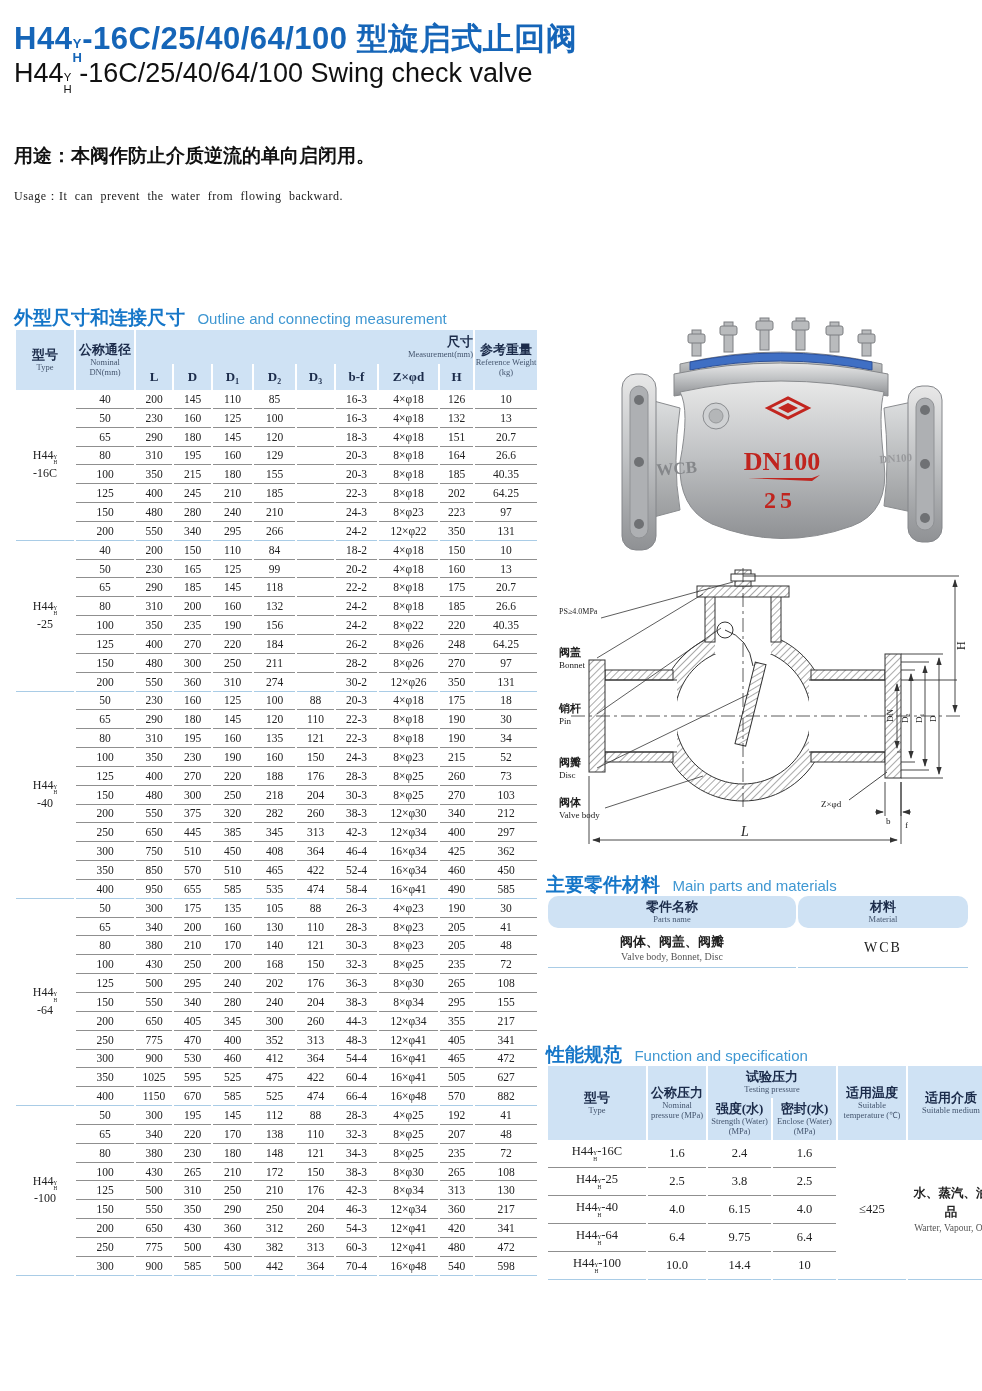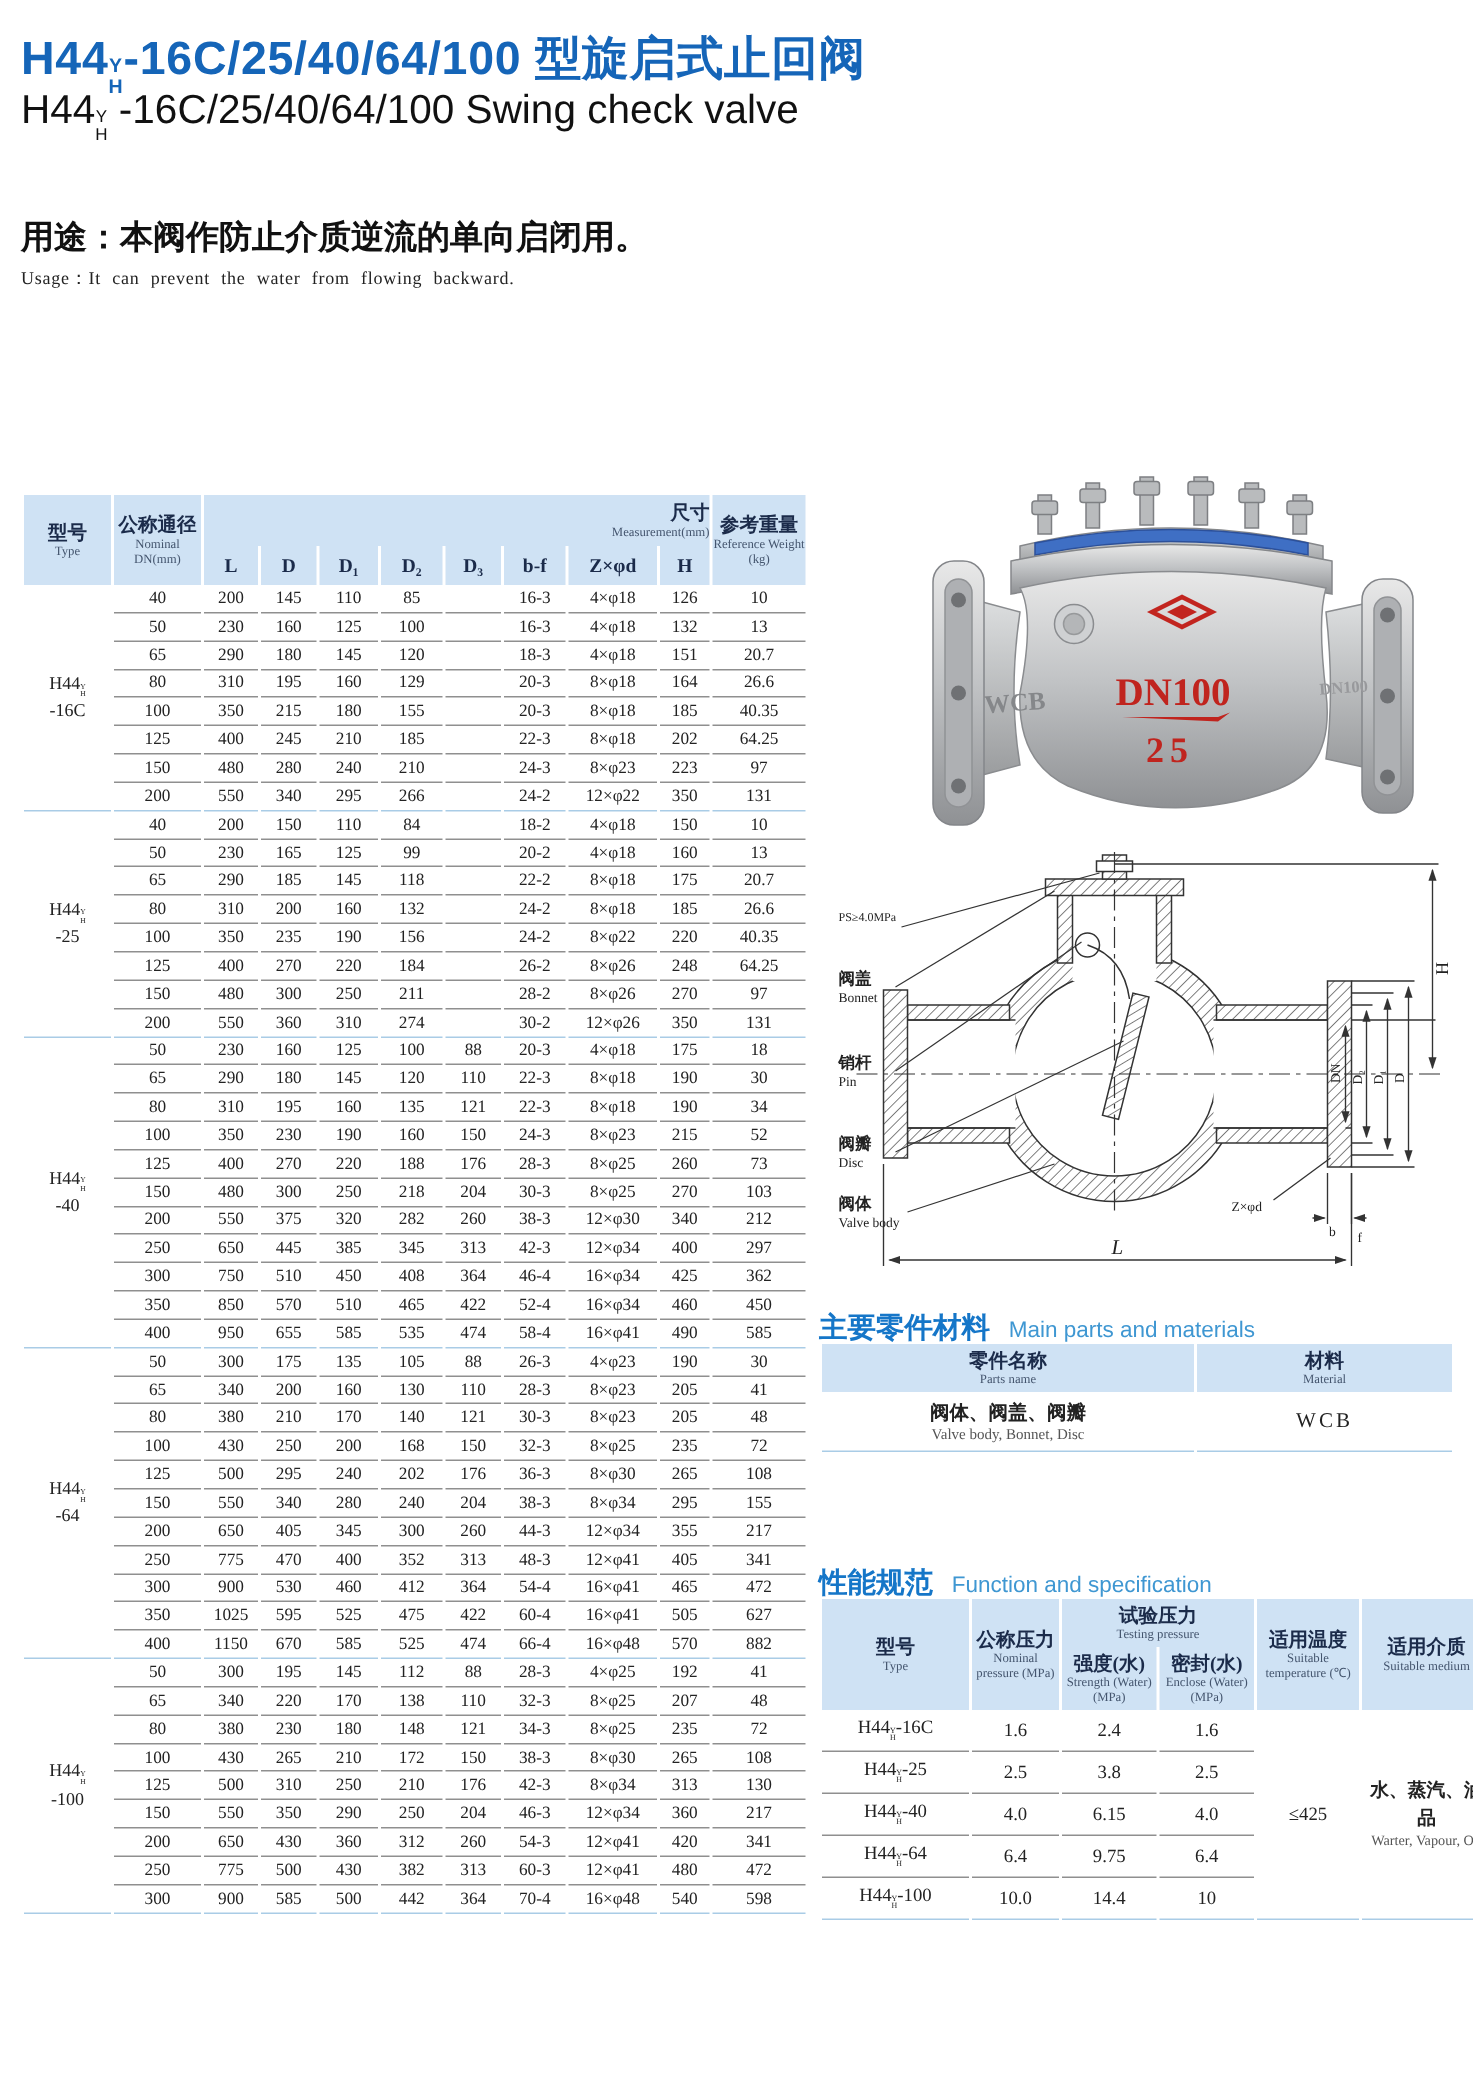--- a/index.html
+++ b/index.html
@@ -13,21 +13,21 @@
     position:absolute; left:14px; top:18px; font-size:31px; font-weight:bold;
     color:#1565b8; letter-spacing:0.5px; white-space:nowrap;
   }
   .title-en {
     position:absolute; left:14px; top:58px; font-size:27px; font-weight:500;
     color:#111; white-space:nowrap;
   }
   .yh { display:inline-flex; flex-direction:column; align-items:center;
         font-size:0.42em; line-height:1.05; vertical-align:0.05em; font-weight:inherit; }
   .usage { position:absolute; left:14px; top:143px; font-family:"Liberation Serif", serif; }
-  .usage .zh { font-size:22px; font-weight:bold; color:#111; margin-bottom:4px; }
+  .usage .zh { font-size:19px; font-weight:bold; color:#111; margin-bottom:19px; }
   .usage .en { font-size:12px; color:#222; letter-spacing:0.5px; word-spacing:4px; }
 
   
   .sec-head { position:absolute; white-space:nowrap; }
   .sec-head .zh { font-size:19px; font-weight:bold; color:#1576c8; }
   .sec-head .en { font-size:15px; color:#3f97d2; margin-left:8px; }
 
   
   table { border-collapse:separate; border-spacing:2px 0; table-layout:fixed; }
   th { background:#cfe2f4; font-weight:normal; vertical-align:middle; text-align:center; }
@@ -45,21 +45,21 @@
   }
   .outline-table tbody td.type-cell {
     border-bottom:none; font-size:12px; line-height:1.3; color:#222;
   }
   .outline-table tbody tr.sec-end td { border-bottom:1px solid #a9cce6; }
   .outline-table tbody td.type-cell.sec-endc { border-bottom:1px solid #a9cce6; }
 
   
   .materials-table { position:absolute; left:546px; top:896px; width:418px;
                      font-family:"Liberation Serif", serif; }
-  .materials-table th { padding:3px 0; }
+  .materials-table th { padding:3px 0;border-radius:10px; }
   .materials-table td { height:40px; border-bottom:1px solid #a9cce6; }
   .materials-table .pzh { font-size:13px; font-weight:bold; color:#222; }
   .materials-table .pen { font-size:10px; color:#555; }
   .materials-table .mat { font-size:14px; letter-spacing:2px; color:#222; }
 
   .spec-table { position:absolute; left:546px; top:1066px; width:428px;
                 font-family:"Liberation Serif", serif; }
   .spec-table th { padding:3px 1px; }
   .spec-table tbody td { font-size:12.5px; height:28px; border-bottom:1px solid #8f8f8f; }
   .spec-table tbody td.span-cell { border-bottom:1px solid #a9cce6; }
@@ -89,20 +89,24 @@
         <span>Y</span>
         <span>H</span>
       </span> <span>-16C/25/40/64/100 Swing check valve</span>
   </div>
 
   <div class="usage">
     <div class="zh">用途：本阀作防止介质逆流的单向启闭用。</div>
     <div class="en">Usage：It can prevent the water from flowing backward.</div>
   </div>
 
+  <div class="sec-head" style="left:14px; top:305px;">
+    <span class="zh">外型尺寸和连接尺寸</span>
+    <span class="en">Outline and connecting measurement</span>
+  </div>
 
   <table class="outline-table">
     <colgroup>
       <col style="width:58px">
         <col style="width:58px">
         <col style="width:36px">
         <col style="width:37px">
       <col style="width:39px">
         <col style="width:41px">
         <col style="width:37px">

